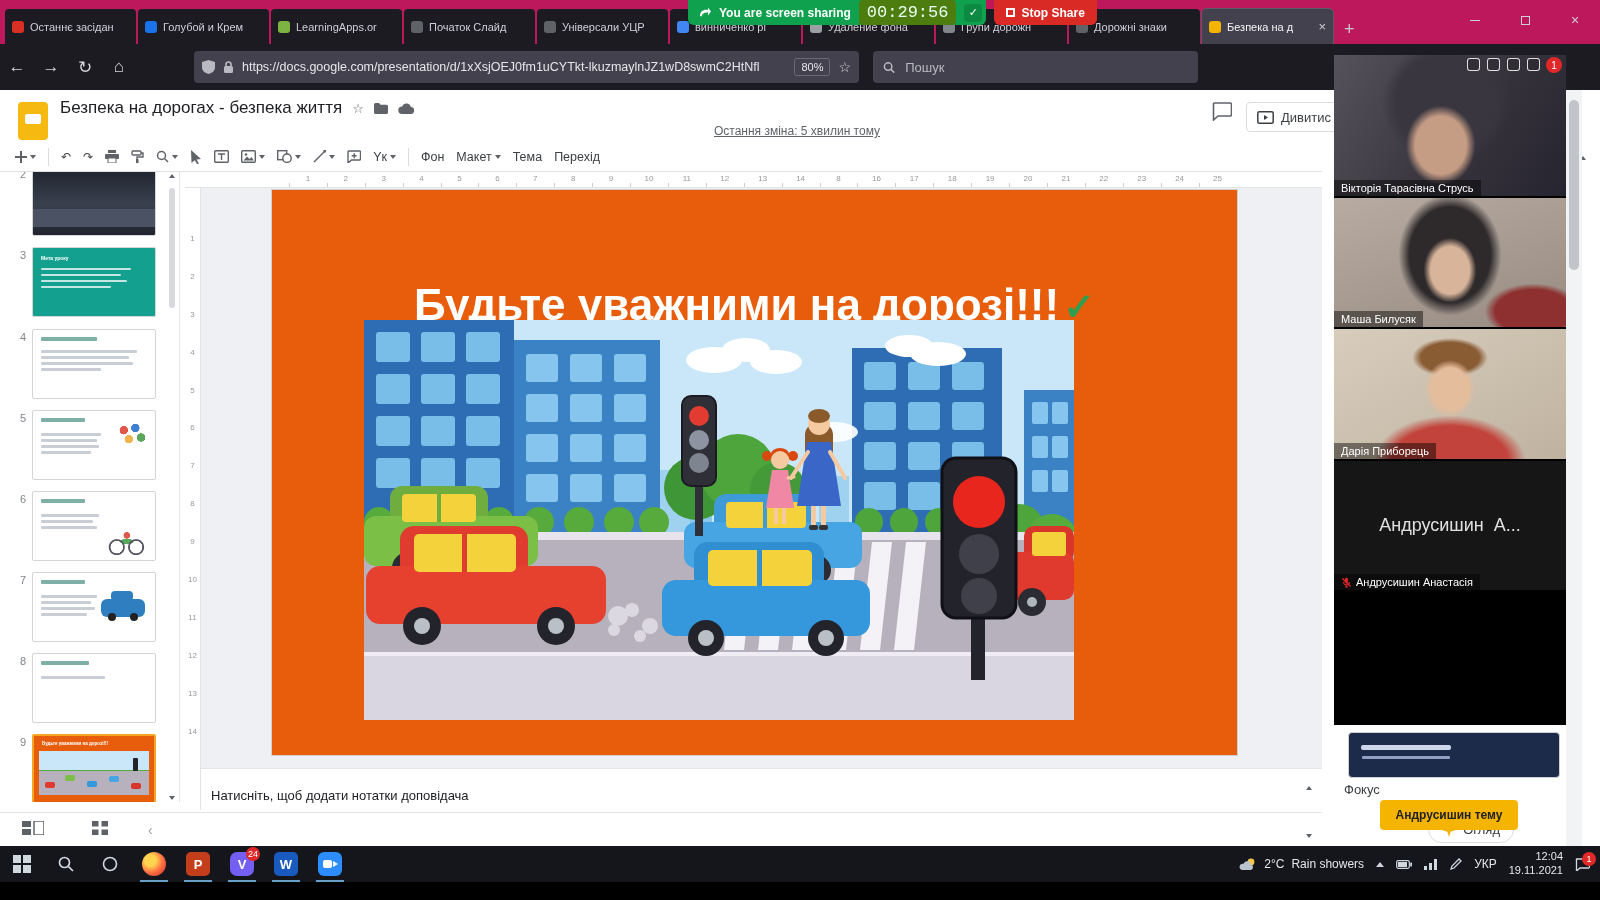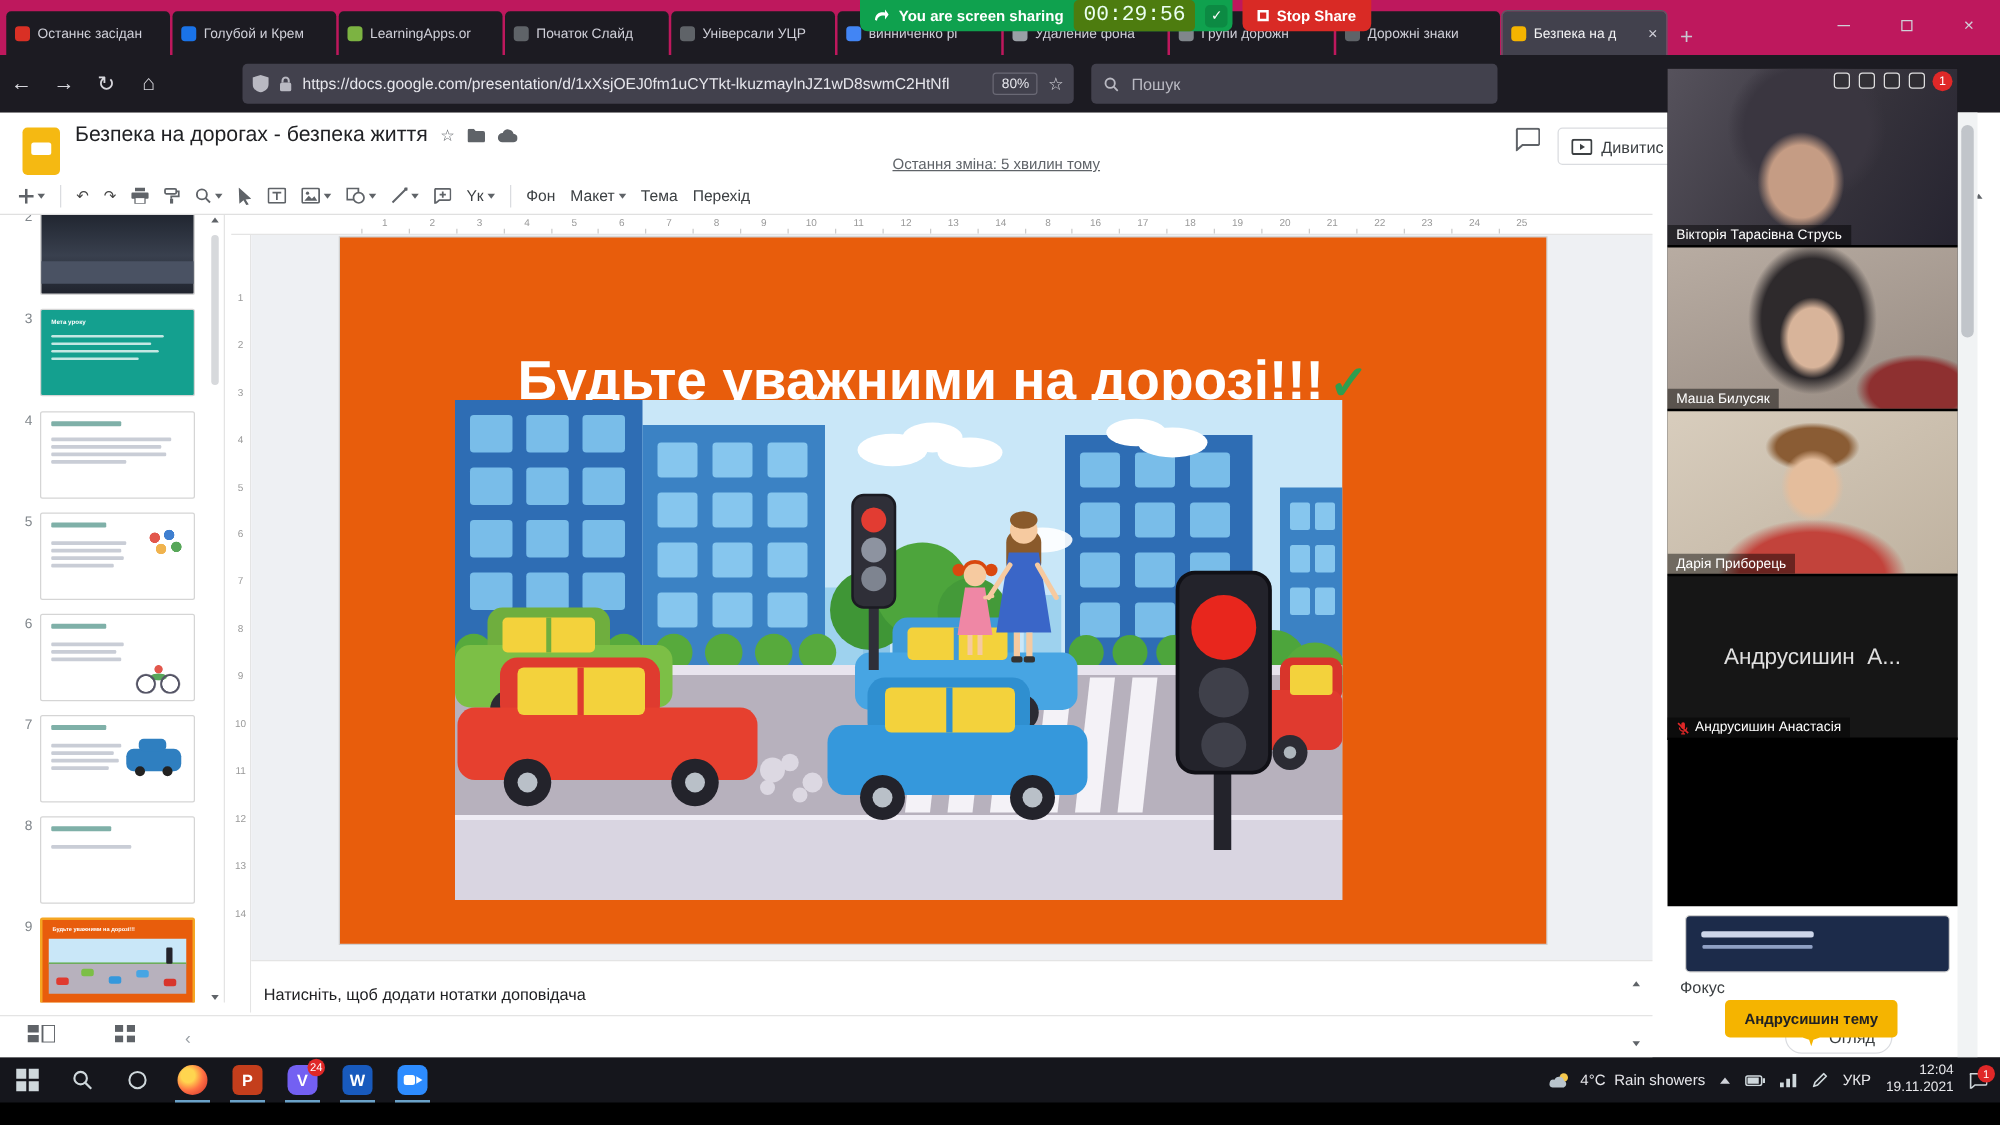--- a/index.html
+++ b/index.html
@@ -881,21 +881,21 @@
     <div class="tb-item open">
         <span class="appico cam"></span>
       </div>
 
     <div class="tray">
       <div class="weather">
         <svg width="18" height="14" viewBox="0 0 18 14">
             <circle cx="12" cy="5" r="3.4" fill="#f5c84c"></circle>
             <path d="M3 13 H12 A3 3 0 0 0 12.2 7.4 A4 4 0 0 0 4.6 6.8 A3.2 3.2 0 0 0 3 13 Z" fill="#b9c4cc"></path>
           </svg>
-        <span>4°C</span>
+        <span>2°C</span>
         <span>Rain showers</span>
       </div>
       <span class="tray-chev"></span>
       <span class="tray-ico">
         <svg width="16" height="9" viewBox="0 0 16 9">
             <rect x="0.7" y="0.7" width="12.6" height="7.6" rx="1.5" fill="none" stroke="#cfd8dc" stroke-width="1.2"></rect>
             <rect x="2" y="2" width="9" height="5" fill="#cfd8dc"></rect>
             <rect x="14.2" y="2.6" width="1.8" height="3.8" fill="#cfd8dc"></rect>
           </svg>
       </span>

